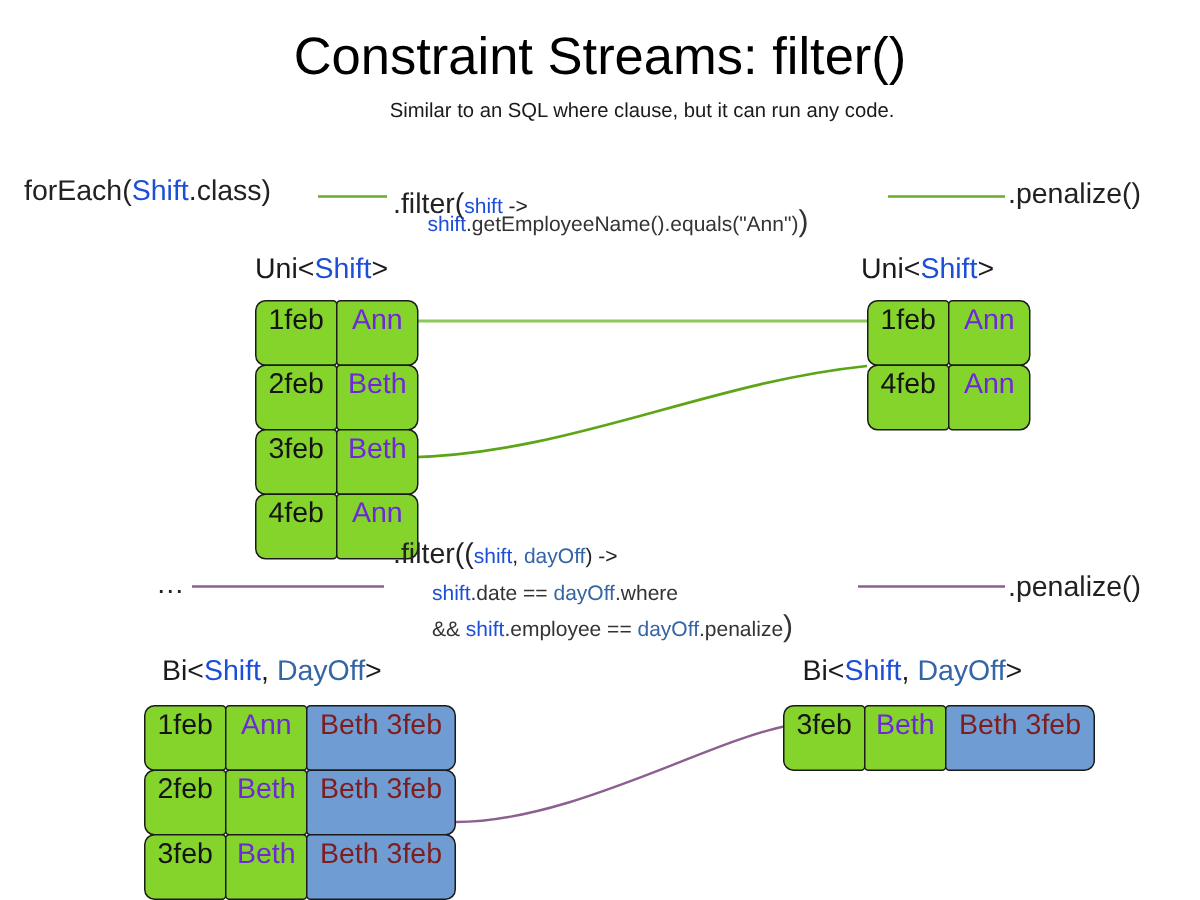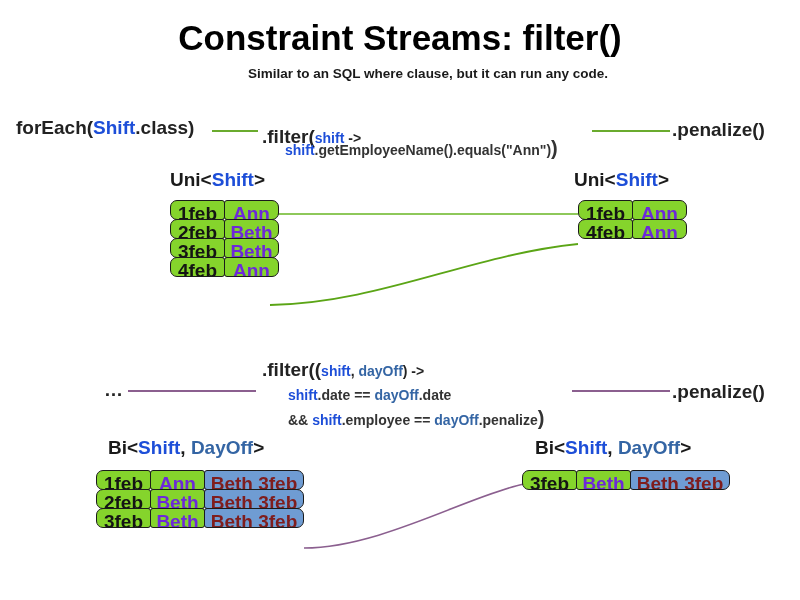--- a/index.html
+++ b/index.html
@@ -7,21 +7,20 @@
     padding: 0;
     background: #ffffff;
   }
   #slide {
     position: relative;
     width: 800px;
     height: 600px;
     background: #ffffff;
     font-family: "Liberation Sans", sans-serif;
     overflow: hidden;
-    font-weight: bold;
   }
   .abs { position: absolute; }
 
   
   #title {
     left: 0; top: 18px; width: 800px;
     text-align: center;
     font-size: 35px;
     color: #000000;
     white-space: nowrap;
@@ -62,21 +61,21 @@
   
   .facttable { display: flex; flex-direction: column; }
   .factrow {
     display: flex;
     margin-bottom: -1px;
   }
   .cell {
     box-sizing: border-box;
     border: 1.6px solid #1b1b1b;
     border-radius: 7px;
-    height: 20px;
+    height: 44px;
     line-height: 26px;
     font-size: 19px;
     text-align: center;
     position: relative;
     overflow: hidden;
   }
   .cell-date {
     background: #85d42c;
     color: #141414;
     width: 55px;
@@ -169,21 +168,21 @@
       <div class="factrow">
         <div class="cell cell-date">4feb</div>
         <div class="cell cell-name">Ann</div>
       </div>
     </div>
 
   <div class="abs codeline" id="dots">…</div>
 
   <div class="abs codeline" id="filter2-l1"><span>.filter((</span><span class="lbl-shift small">shift</span><span class="small">, </span><span class="lbl-dayoff small">dayOff</span><span class="small">) -&gt;</span></div>
 
-  <div class="abs codeline" id="filter2-l2"><span class="lbl-shift">shift</span><span>.date == </span><span class="lbl-dayoff">dayOff</span><span>.date</span></div>
+  <div class="abs codeline" id="filter2-l2"><span class="lbl-shift">shift</span><span>.date == </span><span class="lbl-dayoff">dayOff</span><span>.where</span></div>
 
   <div class="abs codeline" id="filter2-l3"><span>&amp;&amp; </span><span class="lbl-shift">shift</span><span>.employee == </span><span class="lbl-dayoff">dayOff</span><span>.penalize</span><span class="paren-big">)</span></div>
 
   <div class="abs codeline" id="penalize2">.penalize()</div>
 
   <div class="abs typehdr" id="hdr-bi-left"><span>Bi&lt;</span><span class="lbl-shift">Shift</span><span>, </span><span class="lbl-dayoff">DayOff</span><span>&gt;</span></div>
 
   <div class="abs typehdr" id="hdr-bi-right"><span>Bi&lt;</span><span class="lbl-shift">Shift</span><span>, </span><span class="lbl-dayoff">DayOff</span><span>&gt;</span></div>
 
   <div class="abs facttable bi" id="tbl-bi-left">

